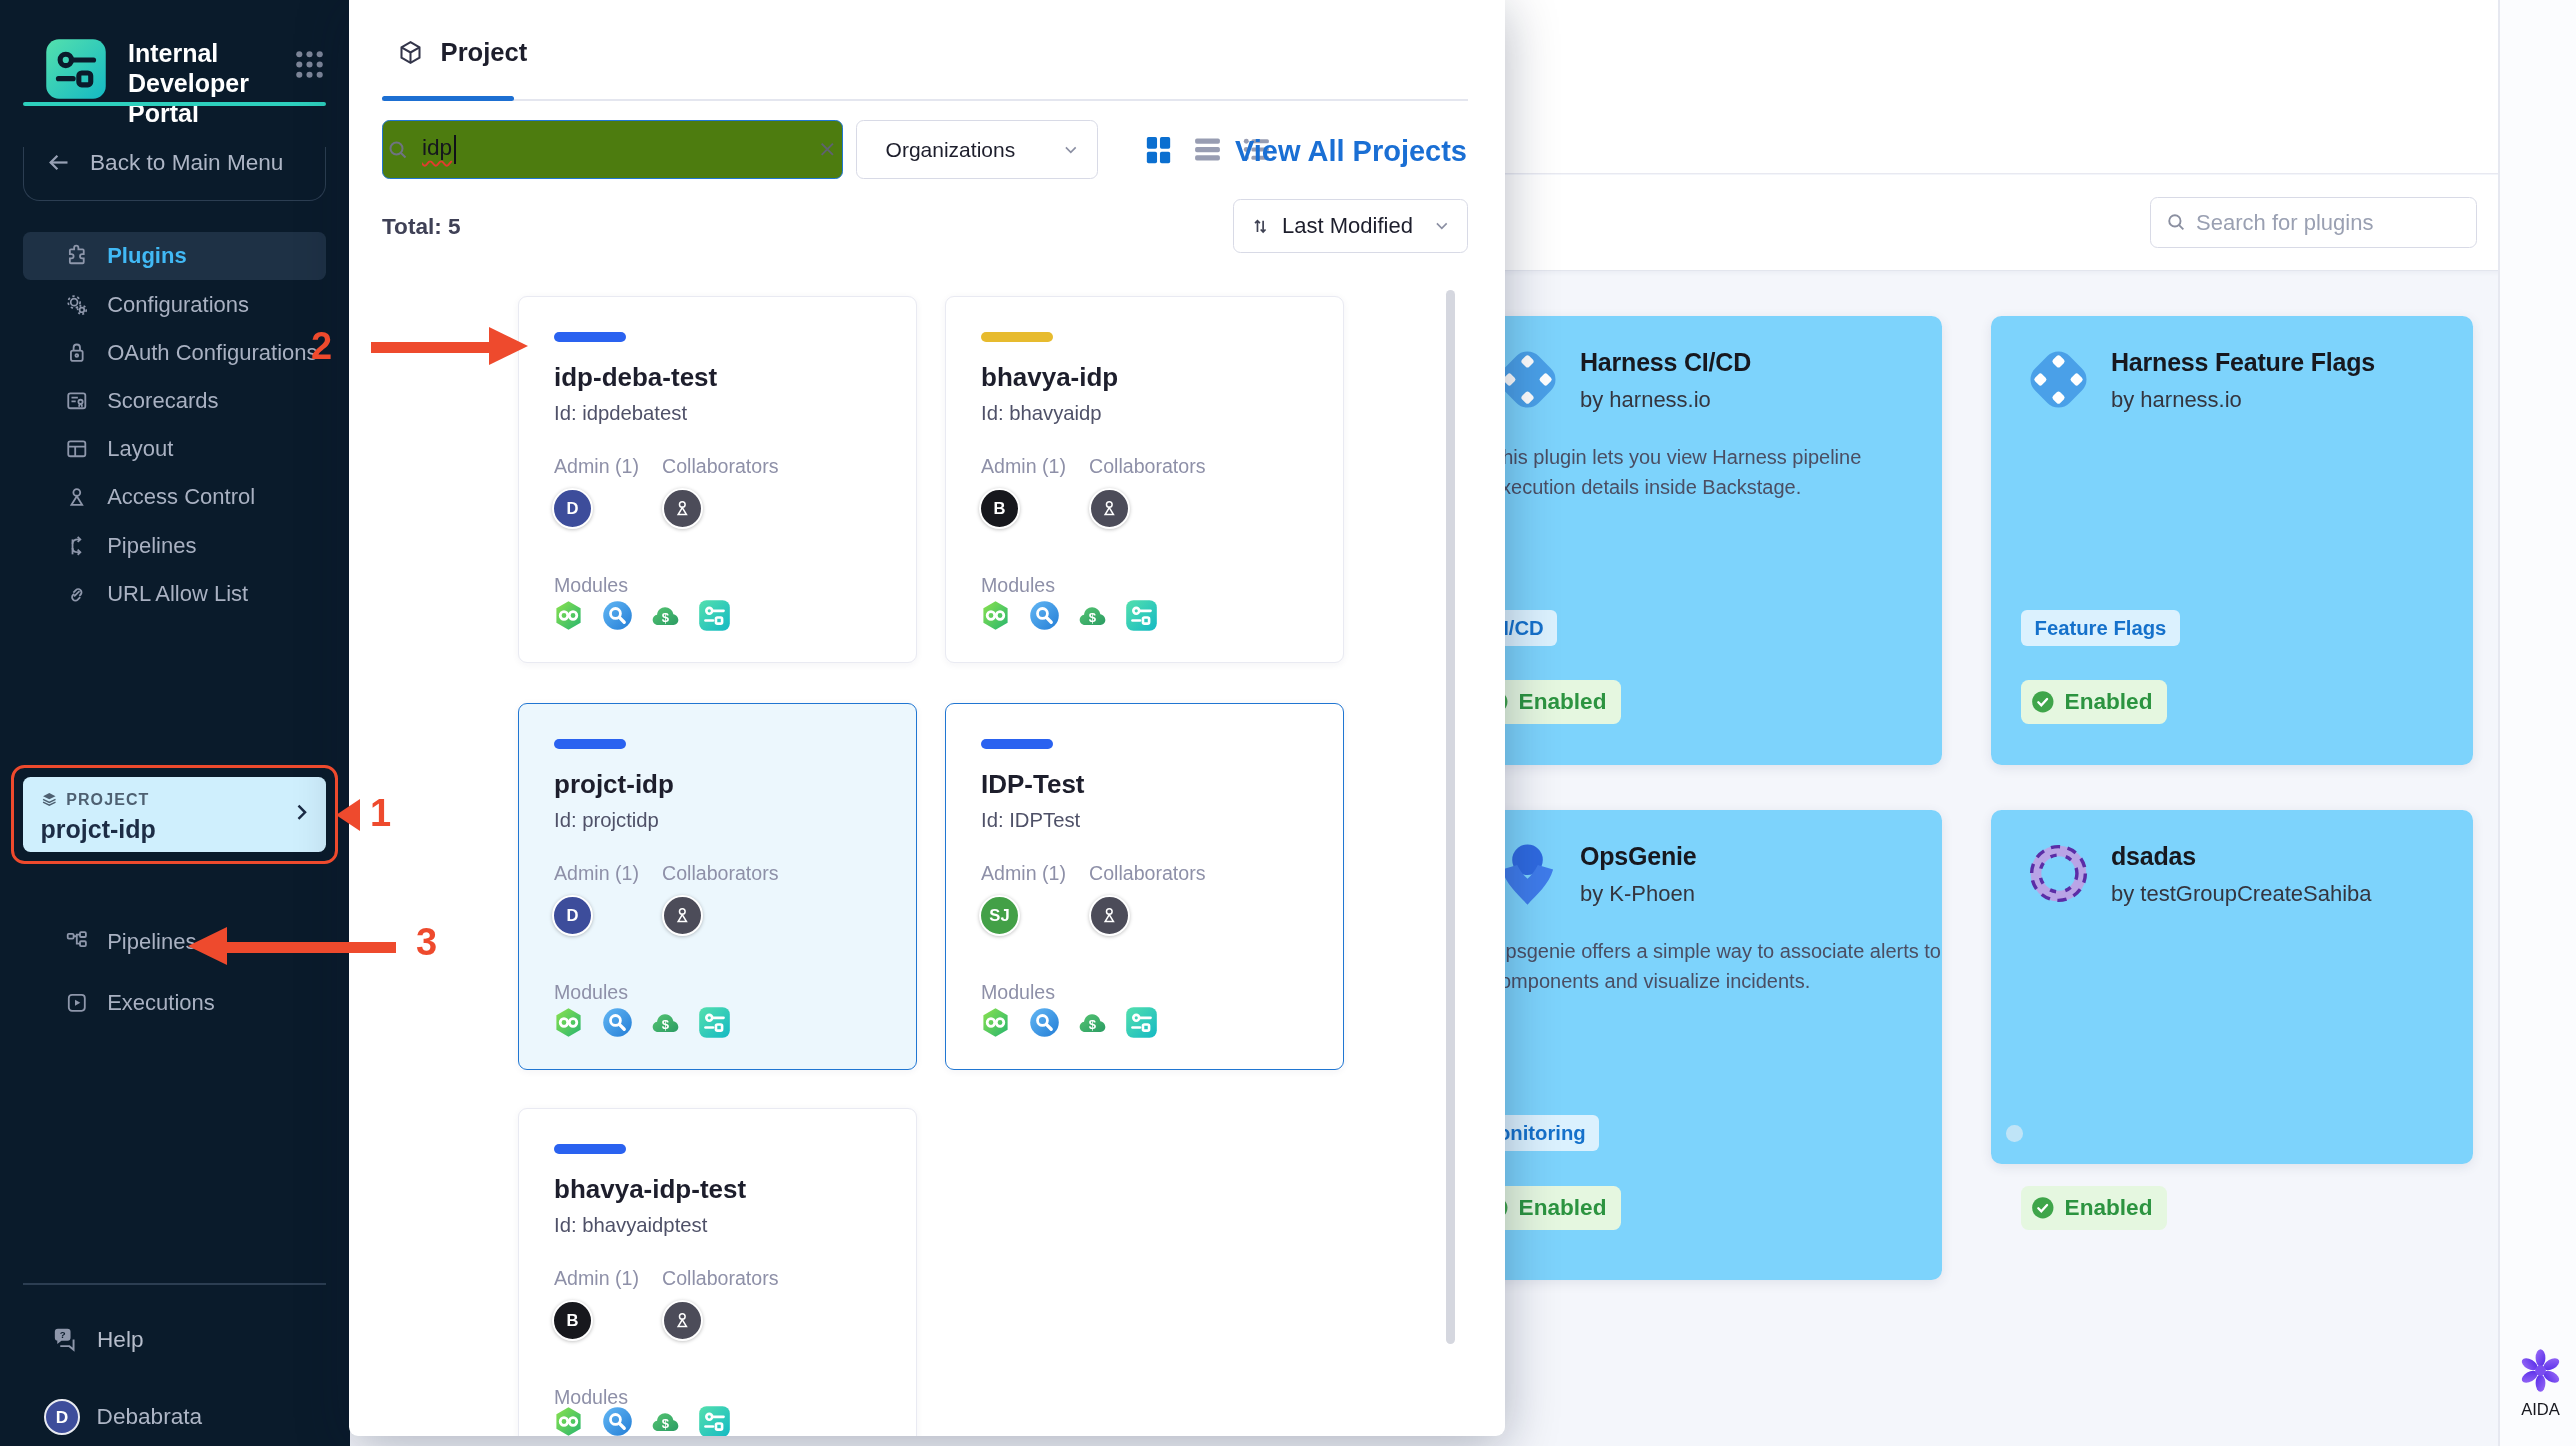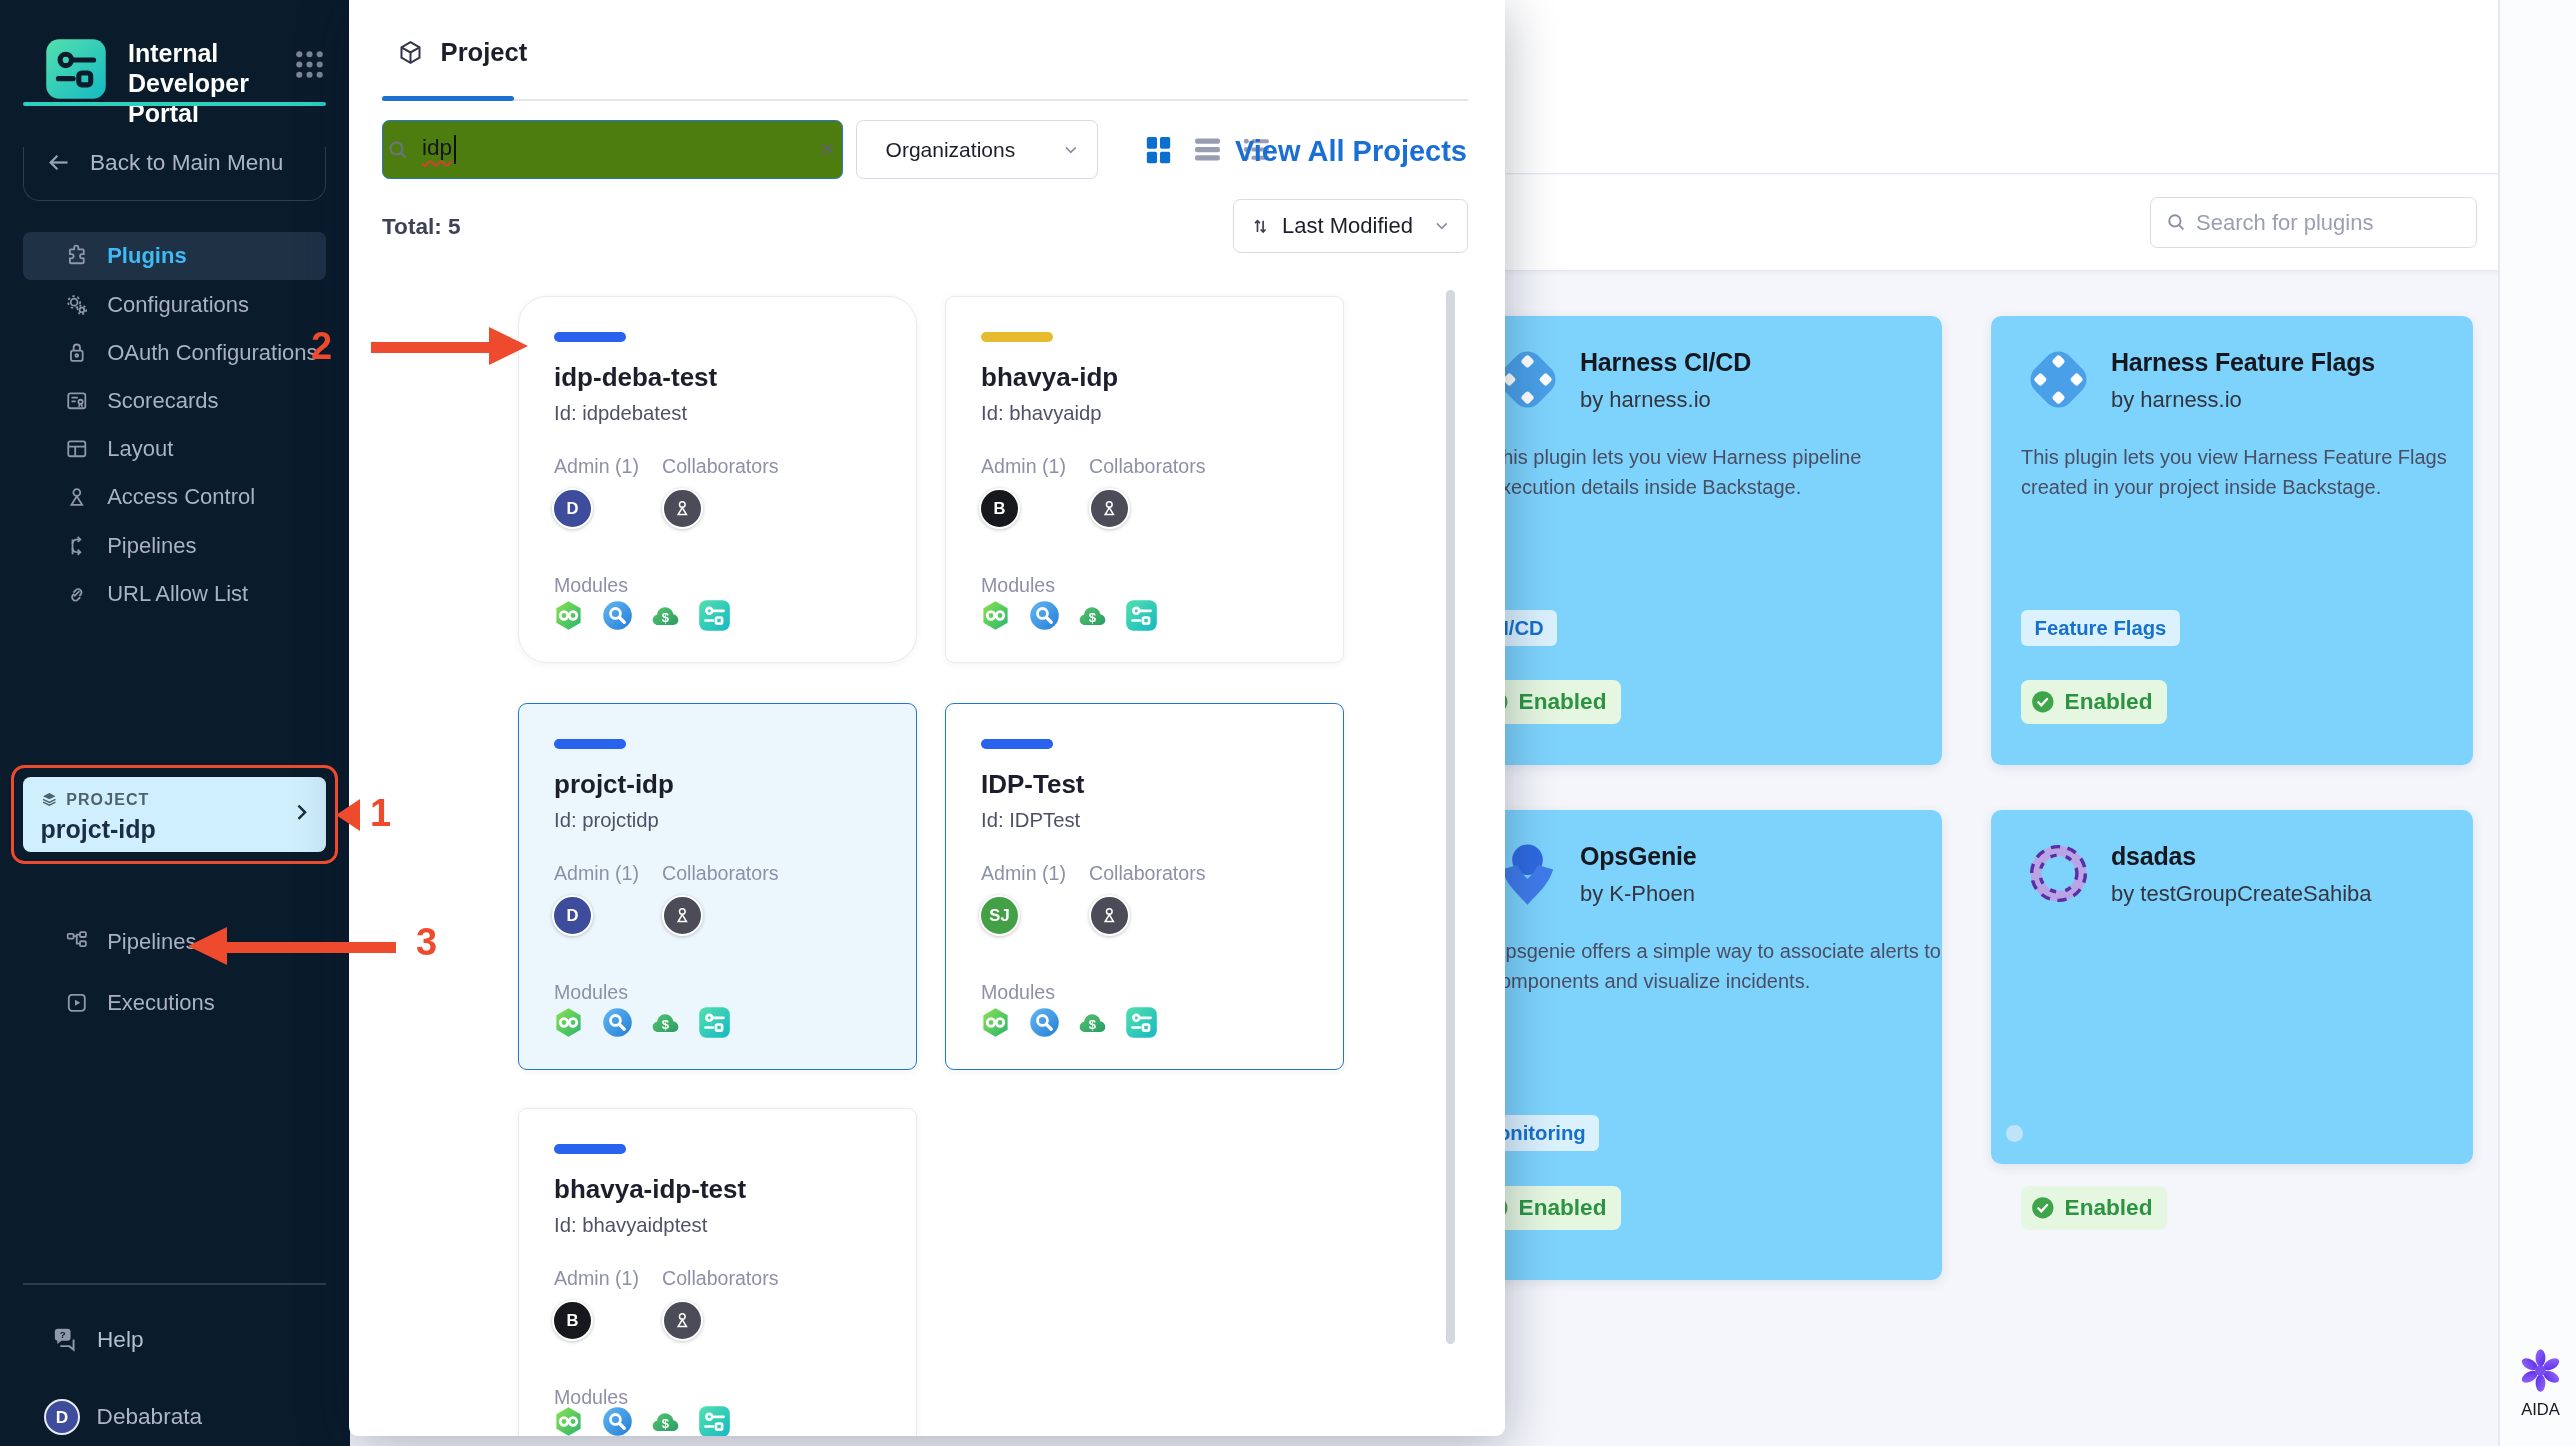--- a/index.html
+++ b/index.html
@@ -176,21 +176,20 @@
     <div class="plugin-card" style="left:1641px;top:316px;height:449px;">
       <svg class="plogo" viewBox="0 0 24 24">
           <rect x="4.2" y="4.2" width="15.6" height="15.6" rx="5" transform="rotate(45 12 12)" fill="#4aa0e8"></rect>
           <rect x="10.4" y="4.6" width="3.2" height="3.2" rx="0.8" transform="rotate(45 12 6.2)" fill="#fff"></rect>
           <rect x="10.4" y="16.2" width="3.2" height="3.2" rx="0.8" transform="rotate(45 12 17.8)" fill="#fff"></rect>
           <rect x="4.6" y="10.4" width="3.2" height="3.2" rx="0.8" transform="rotate(45 6.2 12)" fill="#fff"></rect>
           <rect x="16.2" y="10.4" width="3.2" height="3.2" rx="0.8" transform="rotate(45 17.8 12)" fill="#fff"></rect>
         </svg>
       <div class="ptitle">Harness Feature Flags</div>
       <div class="pby">by harness.io</div>
-      <div class="pdesc">This plugin lets you view Harness Feature Flags created in your project inside Backstage.</div>
       <div class="chip" style="left:30px;top:294px;">
           <span>Feature Flags</span>
         </div>
       <div class="enabled" style="left:30px;top:364px;">
         <svg width="25.6" height="25.6" viewBox="0 0 24 24">
             <circle cx="12" cy="12" r="10" fill="#3fa54a"></circle>
             <path d="M7.8 12.4l2.8 2.8 5.4-5.8" fill="none" stroke="#fff" stroke-width="2.2" stroke-linecap="round"></path>
           </svg>
         <span class="etxt">Enabled</span>
       </div>
@@ -450,21 +449,21 @@
       <svg width="22.6" height="22.6" viewBox="0 0 24 24" fill="none" stroke="#3f4254" stroke-width="1.8">
           <path d="M9 18V6M6.4 8.6L9 6l2.6 2.6"></path>
           <path d="M15 6v12M12.4 15.4L15 18l2.6-2.6"></path>
         </svg>
       <span class="sorttxt">Last Modified</span>
       <svg class="chev" width="19.6" height="19.6" viewBox="0 0 24 24" fill="none" stroke="#8b8fa3" stroke-width="2">
           <path d="M6 9l6 6 6-6"></path>
         </svg>
     </div>
 
-    <div class="pc" style="left:169px;top:296px;border-radius:29px;">
+    <div class="pc" style="left:169px;top:296px;">
       <div class="bar" style="background: rgb(42, 98, 240);"></div>
       <div class="nm">idp-deba-test</div>
       <div class="pid">Id: idpdebatest</div>
       <div class="l1">Admin (1)</div>
       <div class="l2">Collaborators</div>
       <div class="av" style="background: rgb(61, 77, 155);">D</div>
       <div class="avc">
           <svg width="22.6" height="22.6" viewBox="0 0 24 24" fill="none" stroke="#fff" stroke-width="1.6">
             <circle cx="12" cy="8" r="3"></circle>
             <path d="M12 11.3L7.6 18.6h8.8z"></path>

